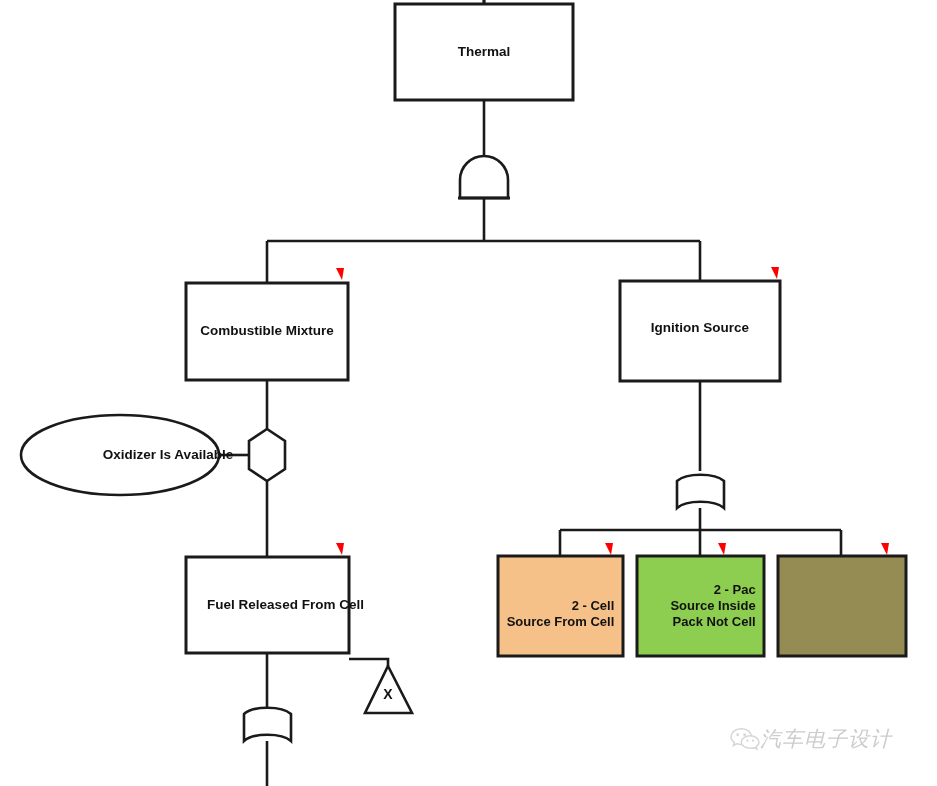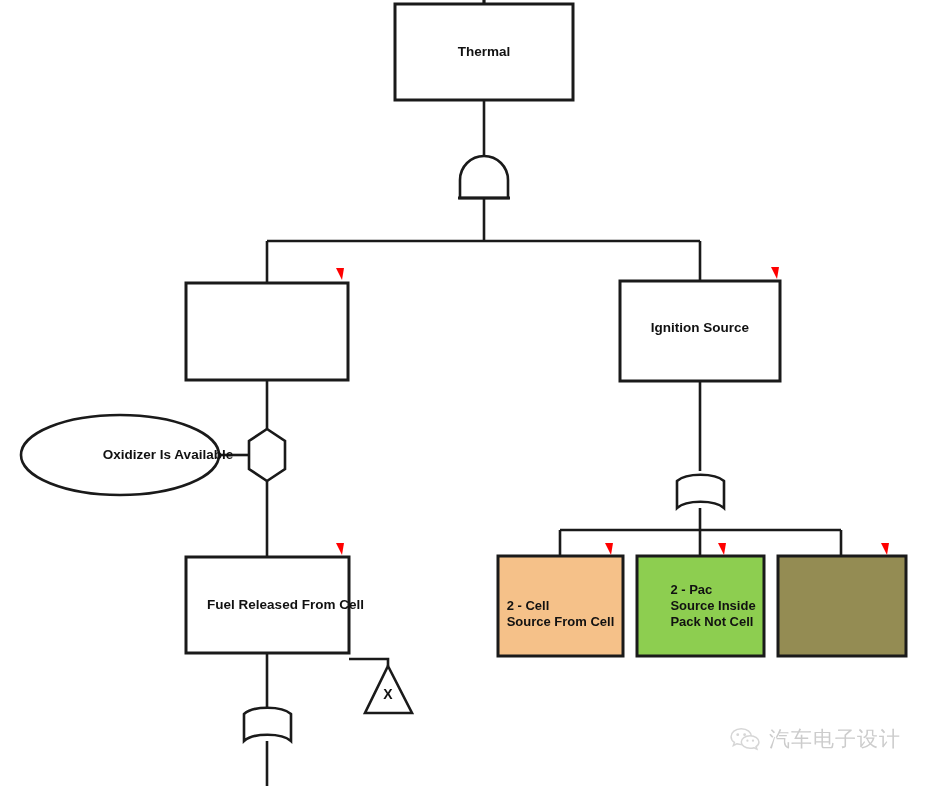--- a/index.html
+++ b/index.html
@@ -22,37 +22,37 @@
     left: 0;
     top: 0;
     width: 937px;
     height: 786px;
   }
   .node-label {
     position: absolute;
     display: flex;
     align-items: center;
     justify-content: center;
-    text-align: left;
+    text-align: right;
     font-family: "Liberation Sans", sans-serif;
     font-weight: bold;
     color: #111111;
     pointer-events: none;
     line-height: 1.22;
     white-space: pre-line;
   }
   .lbl-plain { font-size: 13.5px; font-weight: bold; }
   .lbl-small { font-size: 13px; font-weight: bold; }
   .lbl-x { font-size: 14px; font-weight: bold; }
   .watermark {
     position: absolute;
     display: flex;
     align-items: center;
-    gap: 9px;
     opacity: 0.72;
+    font-style: italic;
   }
   .wm-text {
     font-family: "DejaVu Sans", sans-serif;
     font-size: 21px;
     color: #b9b9b9;
     letter-spacing: 1px;
     white-space: nowrap;
   }
   .wm-icon { width: 30px; height: 26px; }
 </style>
@@ -128,20 +128,21 @@
 
     <rect x="637" y="556" width="127" height="100" fill="#8DCE50" stroke="#1A1A1A" stroke-width="3"></rect>
     <path d="M 718 543 L 726 543 L 724 555 Z" fill="#FF0000"></path>
 
     <rect x="778" y="556" width="128" height="100" fill="#948C53" stroke="#1A1A1A" stroke-width="3"></rect>
     <path d="M 881 543 L 889 543 L 887 555 Z" fill="#FF0000"></path>
   </svg>
 
   <div class="node-label lbl-plain" style="left:395px; top:4px; width:178px; height:96px;">Thermal</div>
 
+  <div class="node-label lbl-plain" style="left:186px; top:283px; width:162px; height:97px;">Combustible Mixture</div>
 
   <div class="node-label lbl-plain" style="left:620px; top:278px; width:160px; height:100px;">Ignition Source</div>
 
   <div class="node-label lbl-plain" style="left:21px; top:435px; width:198px; height:40px;margin-left:48px;">Oxidizer Is Available</div>
 
   <div class="node-label lbl-plain" style="left:186px; top:557px; width:163px; height:96px;padding-left:18px;">Fuel Released From Cell</div>
 
   <div class="node-label lbl-x" style="left:374px; top:684px; width:28px; height:22px;">X</div>
 
   <div class="node-label lbl-small" style="left:498px; top:556px; width:125px; height:116px;">2 - Cell

